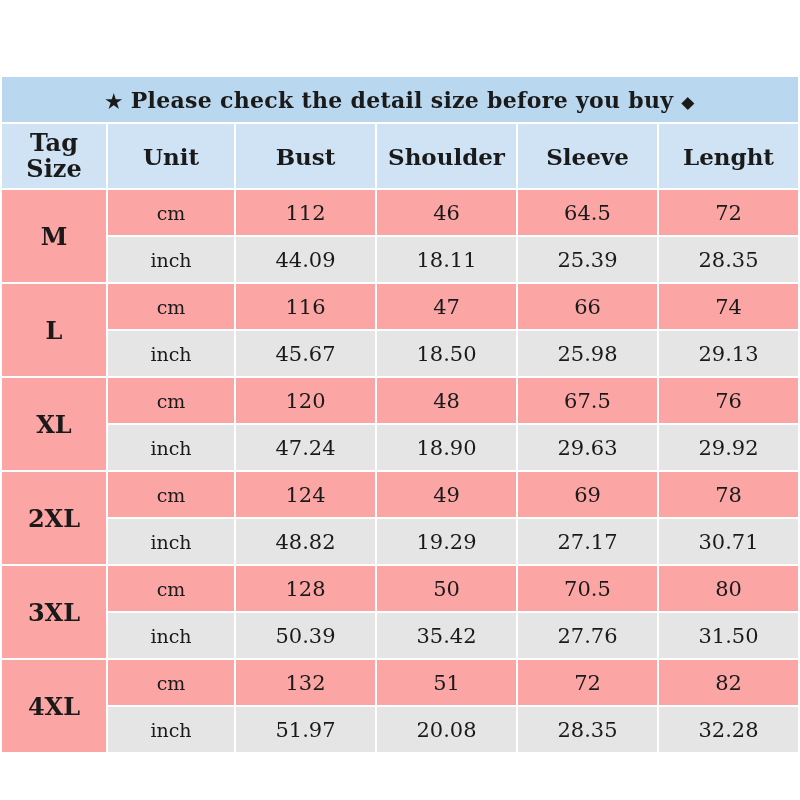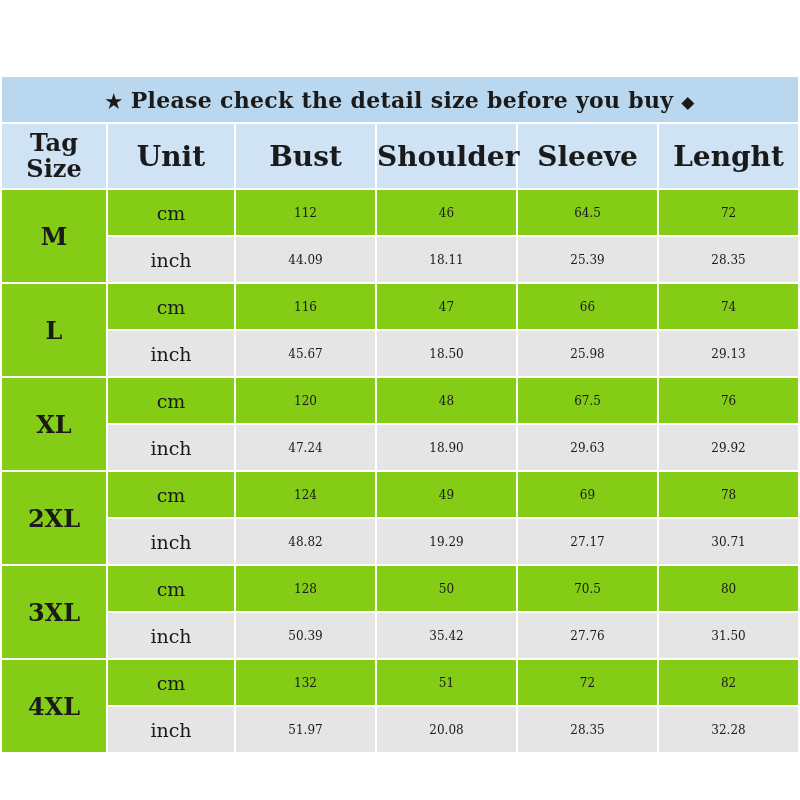--- a/index.html
+++ b/index.html
@@ -42,41 +42,41 @@
     letter-spacing: 0.3px;
     font-family: "DejaVu Serif", serif;
   }
   .banner .star { font-size: 19px; margin-right: 8px; }
   .banner .diamond { font-size: 17px; margin-left: 8px; }
 
   
   .hdr {
     background: #cfe3f5;
     height: 64px;
-    font-size: 28px;
+    font-size: 23px;
     font-weight: bold;
   }
   .hdr.tagsize { line-height: 1.08; font-size: 24px; }
 
   
   .sizecell {
     background: #ffffff;
     font-size: 24px;
     font-weight: bold;
     width: 106px;
   }
   .unitcell {
     font-size: 19px;
     height: 45px;
   }
   .valcell {
-    font-size: 12px;
+    font-size: 21px;
     height: 45px;
   }
-  .row-cm td { background: #84cc16; }
+  .row-cm td { background: #fca5a5; }
   .row-in td { background: #e5e5e5; }
 
   col.c-size { width: 106px; }
   col.c-unit { width: 128px; }
   col.c-val  { width: 141px; }
 </style>
 </head>
 <body>
 
 <div id="chart-wrap">

